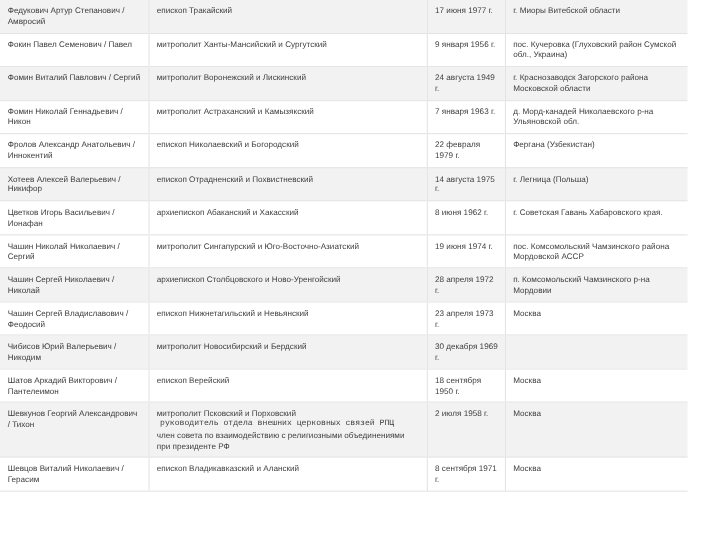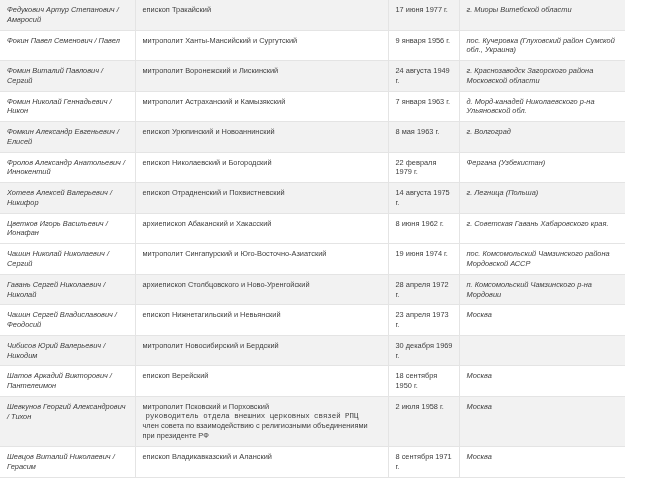--- a/index.html
+++ b/index.html
@@ -41,25 +41,23 @@
 
   table.records td {
     padding: 5px 6px 5px 7px;
     vertical-align: top;
     border-right: 1px solid #e4e4e4;
     word-wrap: break-word;
     overflow-wrap: break-word;
   }
   table.records td.cell-place {
     border-right: none;
-    font-style: italic;
   }
   .cell-name {
     color: #3b3b3b;
-    font-style: italic;
   }
   .cell-title, .cell-date, .cell-place {
     color: #3d3d3d;
   }
   .title-lines > span {
     display: block;
   }
   .title-lines > span.indent {
     padding-left: 3px;
     font-family: Liberation Mono, monospace;
@@ -110,30 +108,20 @@
         <tr class="even">
           <td class="cell-name">Фомин Николай Геннадьевич / Никон</td>
           <td class="cell-title">
             <div class="title-lines">
               <span>митрополит Астраханский и Камызякский</span>
             </div>
           </td>
           <td class="cell-date">7 января 1963 г.</td>
           <td class="cell-place">д. Морд-канадей Николаевского р-на Ульяновской обл.</td>
         </tr>
-        <tr class="odd">
-          <td class="cell-name">Фомкин Александр Евгеньевич / Елисей</td>
-          <td class="cell-title">
-            <div class="title-lines">
-              <span>епископ Урюпинский и Новоаннинский</span>
-            </div>
-          </td>
-          <td class="cell-date">8 мая 1963 г.</td>
-          <td class="cell-place">г. Волгоград</td>
-        </tr>
         <tr class="even">
           <td class="cell-name">Фролов Александр Анатольевич / Иннокентий</td>
           <td class="cell-title">
             <div class="title-lines">
               <span>епископ Николаевский и Богородский</span>
             </div>
           </td>
           <td class="cell-date">22 февраля 1979 г.</td>
           <td class="cell-place">Фергана (Узбекистан)</td>
         </tr>
@@ -161,21 +149,21 @@
           <td class="cell-name">Чашин Николай Николаевич / Сергий</td>
           <td class="cell-title">
             <div class="title-lines">
               <span>митрополит Сингапурский и Юго-Восточно-Азиатский</span>
             </div>
           </td>
           <td class="cell-date">19 июня 1974 г.</td>
           <td class="cell-place">пос. Комсомольский Чамзинского района Мордовской АССР</td>
         </tr>
         <tr class="odd">
-          <td class="cell-name">Гавань Сергей Николаевич / Николай</td>
+          <td class="cell-name">Чашин Сергей Николаевич / Николай</td>
           <td class="cell-title">
             <div class="title-lines">
               <span>архиепископ Столбцовского и Ново-Уренгойский</span>
             </div>
           </td>
           <td class="cell-date">28 апреля 1972 г.</td>
           <td class="cell-place">п. Комсомольский Чамзинского р-на Мордовии</td>
         </tr>
         <tr class="even">
           <td class="cell-name">Чашин Сергей Владиславович / Феодосий</td>

